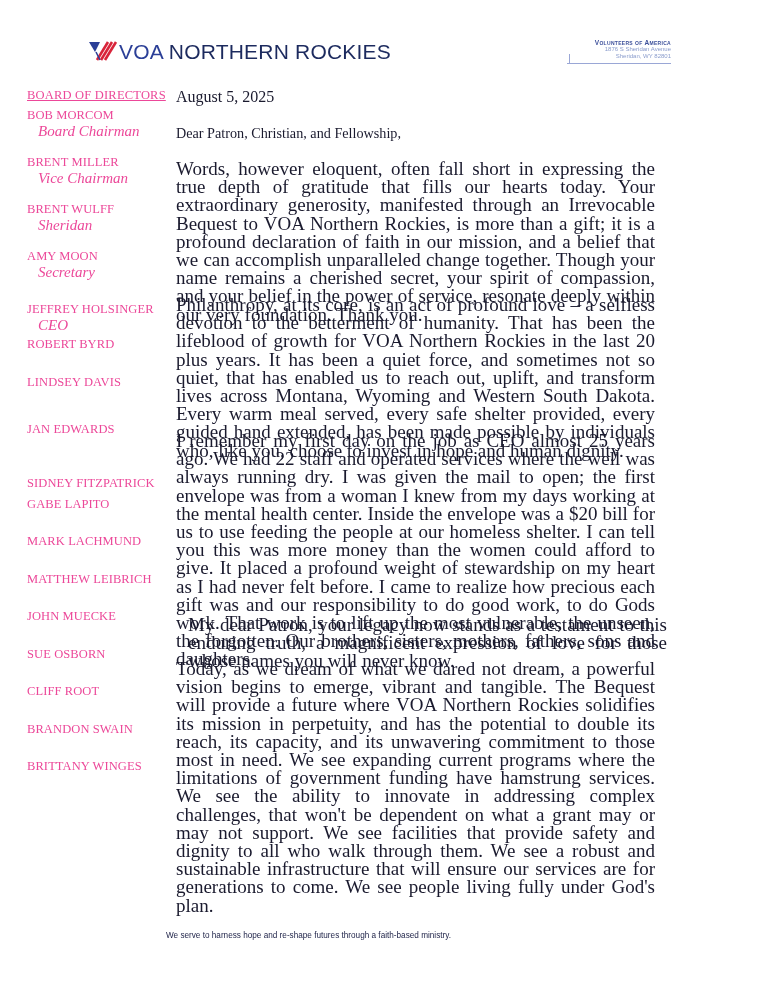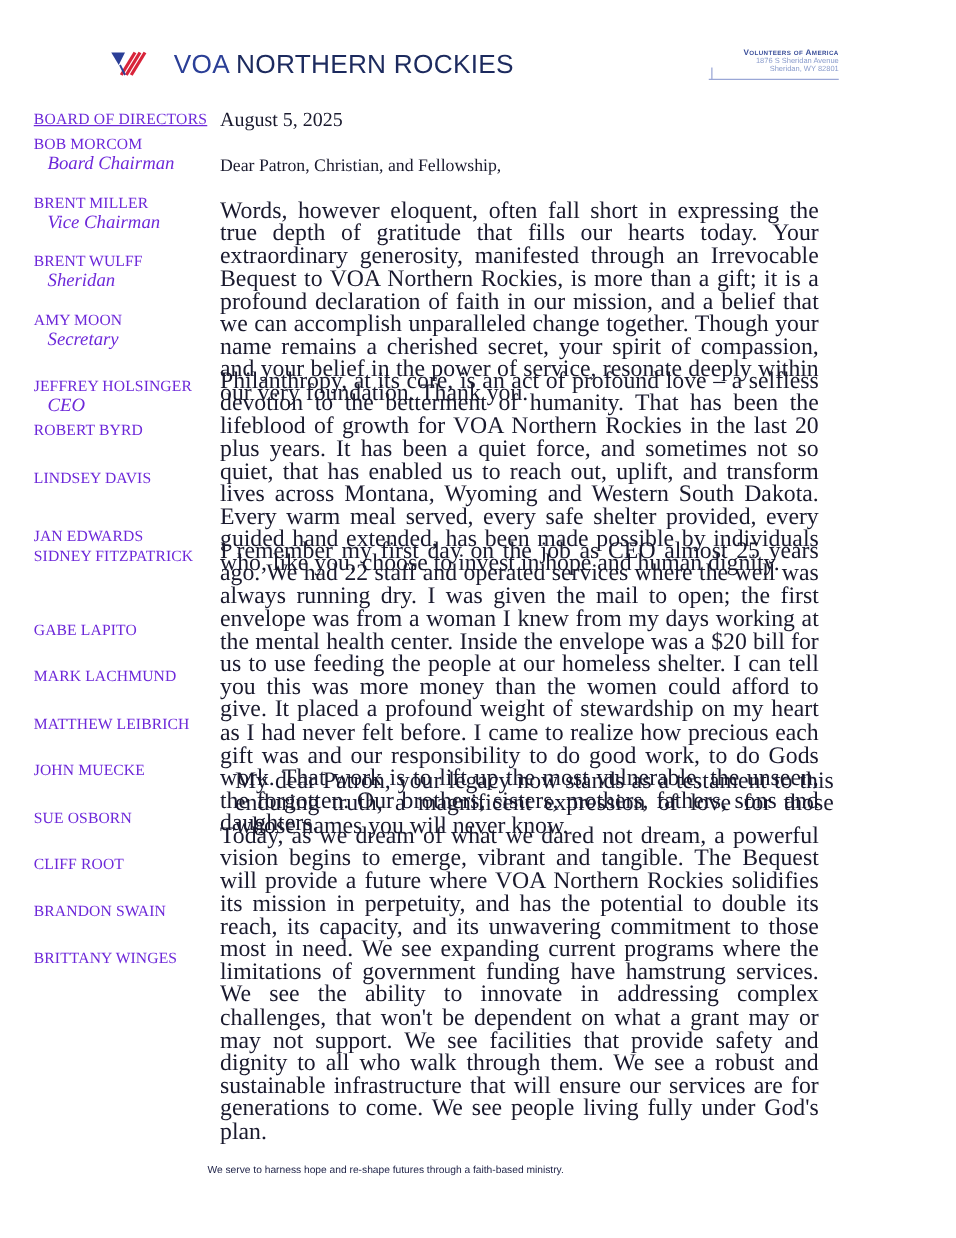--- a/index.html
+++ b/index.html
@@ -1,27 +1,27 @@
 <!DOCTYPE html>
 <html><head>
 <meta charset="utf-8">
 <style>
   html, body { margin:0; padding:0; background:#ffffff; }
   body { width:765px; height:990px; position:relative; overflow:hidden; font-family:"Liberation Serif", "DejaVu Serif", serif; color:#1a1a2e; }
-  .logo { position:absolute; left:88px; top:40px; display:flex; align-items:center;gap:20px; }
+  .logo { position:absolute; left:88px; top:40px; display:flex; align-items:center; }
   .logo svg { width:30px; height:24px; }
   .logo-text { font-family:"Liberation Sans", "DejaVu Sans", sans-serif; font-size:21px; color:#1c2a5e; letter-spacing:0.2px; margin-left:1px; }
   .logo-text .voa { color:#2b3f97; font-weight:normal; }
   .address { position:absolute; left:575px; top:39px; width:96px; text-align:right; font-family:"Liberation Sans", "DejaVu Sans", sans-serif; color:#5a6fb0; }
   .address .org { font-size:6.5px; font-weight:bold; font-variant:small-caps; letter-spacing:0.3px; color:#3b4f9a; }
   .address .line { font-size:6px; line-height:7px; color:#8a9ccc; }
   .address .rule { position:absolute; left:-8px; right:0; bottom:-4px; height:1px; background:#9aa7d6; }
   .address .tick { position:absolute; left:-6px; bottom:-4px; width:1px; height:10px; background:#9aa7d6; }
 
-  .sidebar { position:absolute; left:27px; top:88px; width:140px; font-size:12.5px; color:#6d28d9; }
+  .sidebar { position:absolute; left:27px; top:88px; width:140px; font-size:12.5px; color:#ec4899; }
   .sb-heading { text-decoration:underline; letter-spacing:0.2px; }
   .member { position:absolute; left:0;font-family:Liberation Serif, serif; }
   .member .name { display:block; letter-spacing:0.1px; }
   .member .role { display:block; font-style:italic; font-size:15px; margin-left:11px; }
   .date { position:absolute; left:176px; top:88px; font-size:16px; }
   .salutation { position:absolute; left:176px; top:125px; font-size:14.2px; }
   .para { position:absolute; left:176px; width:479px; font-size:19px; line-height:18.2px; text-align:justify; }
   .footer { position:absolute; left:0; width:617px; top:931px; text-align:center; font-family:"Liberation Sans", "DejaVu Sans", sans-serif; font-size:8.2px; color:#1c2046; }
 </style>
 </head>
@@ -70,21 +70,21 @@
     </div>
   <div class="member" style="top:249px">
       <span class="name">ROBERT BYRD</span>
     </div>
   <div class="member" style="top:287px">
       <span class="name">LINDSEY DAVIS</span>
     </div>
   <div class="member" style="top:334px">
       <span class="name">JAN EDWARDS</span>
     </div>
-  <div class="member" style="top:350px">
+  <div class="member" style="top:388px">
       <span class="name">SIDNEY FITZPATRICK</span>
     </div>
   <div class="member" style="top:409px">
       <span class="name">GABE LAPITO</span>
     </div>
   <div class="member" style="top:446px">
       <span class="name">MARK LACHMUND</span>
     </div>
   <div class="member" style="top:484px">
       <span class="name">MATTHEW LEIBRICH</span>

